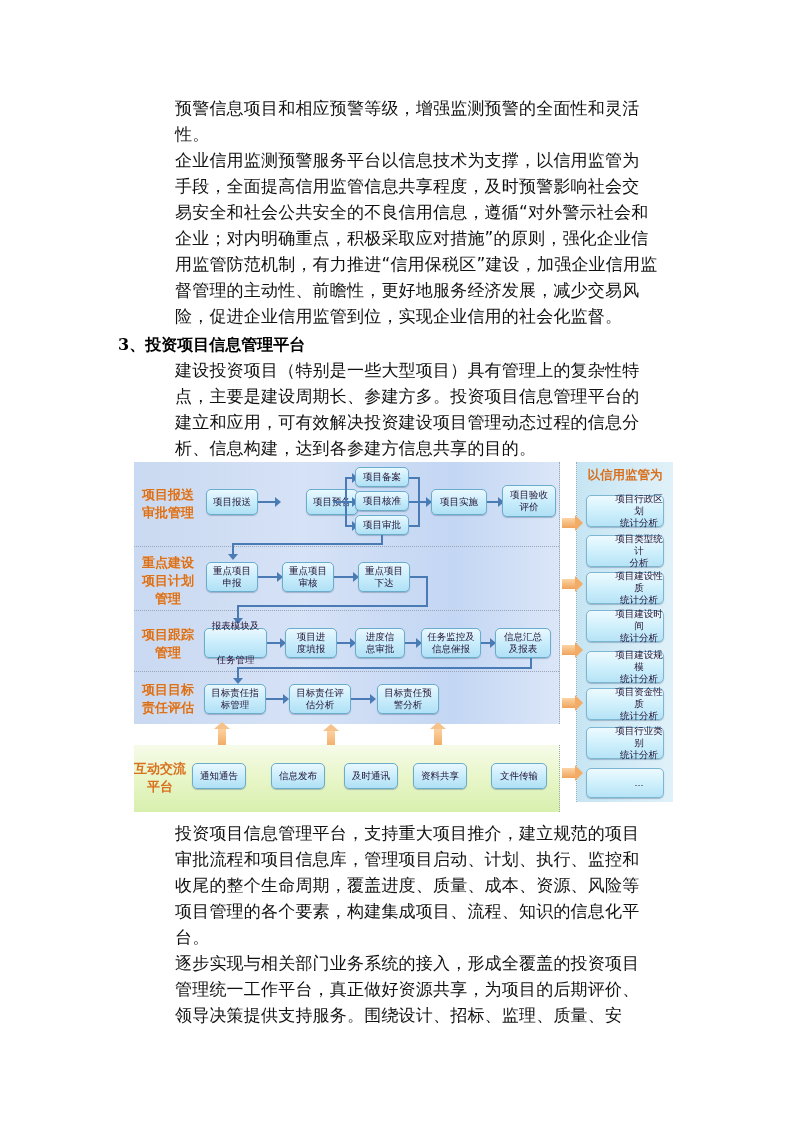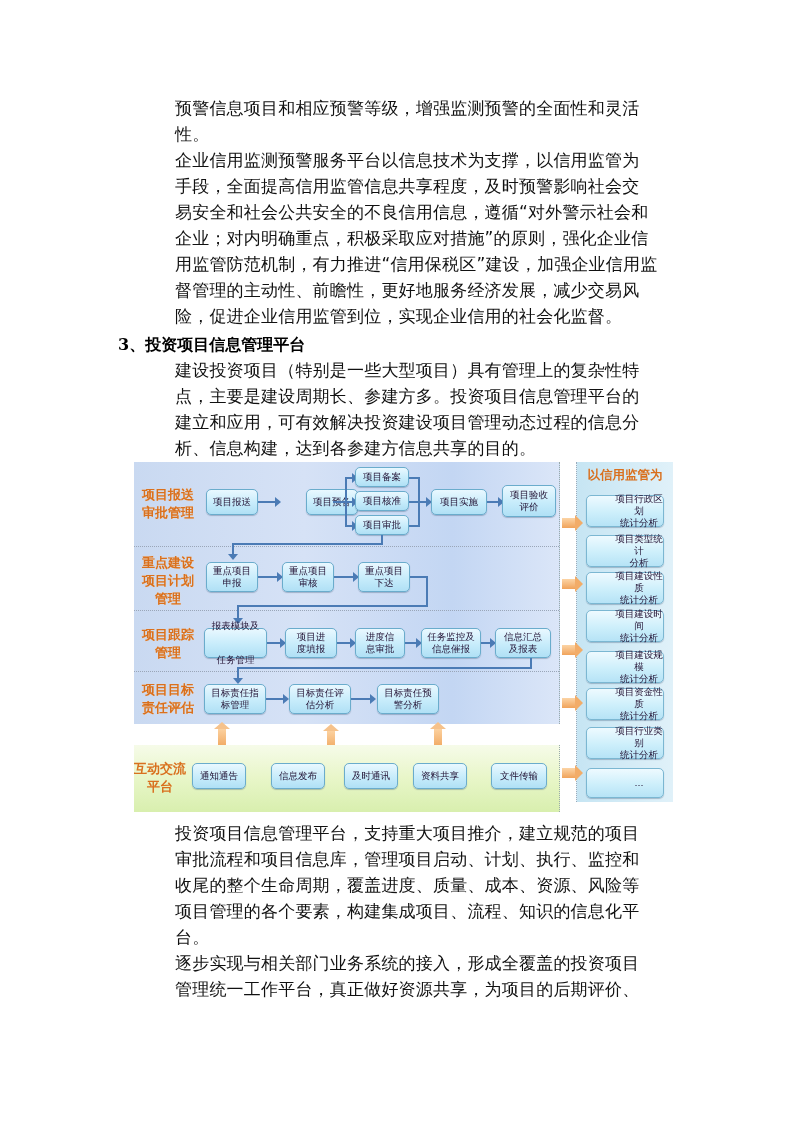--- a/index.html
+++ b/index.html
@@ -259,13 +259,14 @@
 <div class="para" style="top:820px;">
   <div>投资项目信息管理平台，支持重大项目推介，建立规范的项目</div>
   <div>审批流程和项目信息库，管理项目启动、计划、执行、监控和</div>
   <div>收尾的整个生命周期，覆盖进度、质量、成本、资源、风险等</div>
   <div>项目管理的各个要素，构建集成项目、流程、知识的信息化平</div>
   <div>台。</div>
 </div>
 <div class="para" style="top:950px;">
   <div>逐步实现与相关部门业务系统的接入，形成全覆盖的投资项目</div>
   <div>管理统一工作平台，真正做好资源共享，为项目的后期评价、</div>
+  <div>领导决策提供支持服务。围绕设计、招标、监理、质量、安</div>
 </div>
 
 </body></html>

